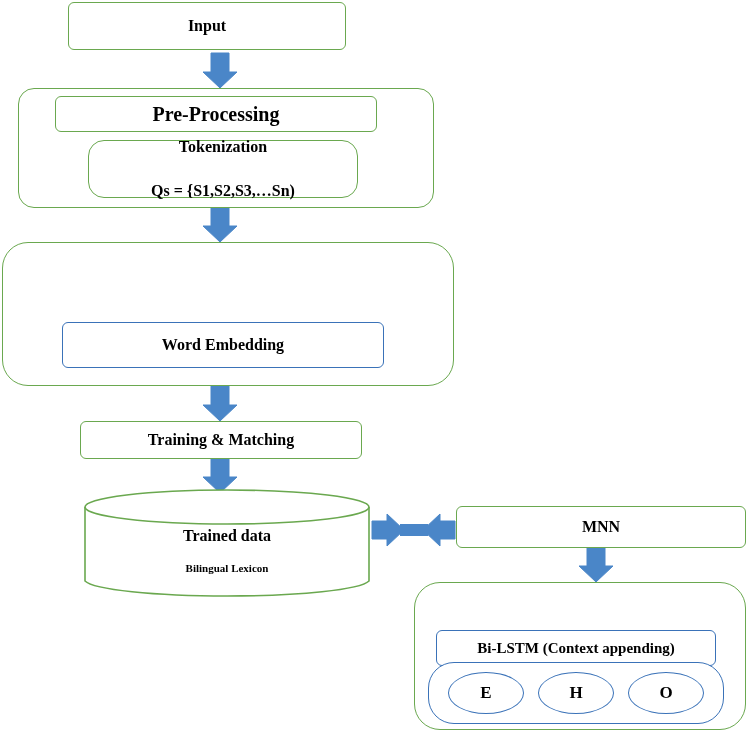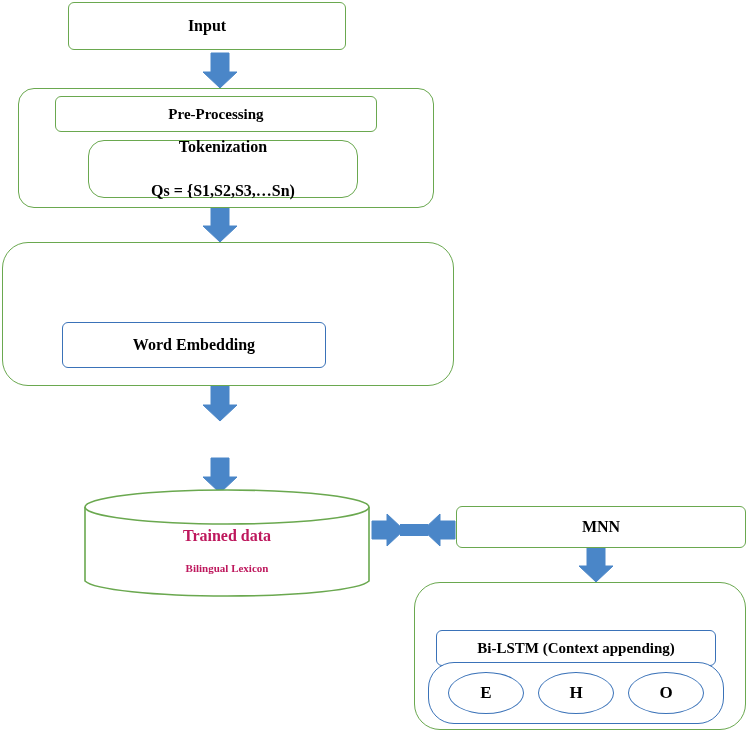--- a/index.html
+++ b/index.html
@@ -27,21 +27,21 @@
   .blue{border:1.6px solid #3a72b8;}
   .r6{border-radius:6px;}
   .r14{border-radius:16px;gap:24px;}
   .r22{border-radius:26px;}
   .line{line-height:1.25;}
   .cyl-label{
     position:absolute;
     width:100%;
     text-align:center;
     font-weight:bold;
-    color:#be185d;
+    color:#000000;
   }
   .ellipse{
     position:absolute;
     box-sizing:border-box;
     border:1.6px solid #3a72b8;
     border-radius:50%;
     background:#fff;
     display:flex;
     align-items:center;
     justify-content:center;
@@ -87,36 +87,39 @@
       <polygon points="587,630 605,630 605,648 613,648 596,664 579,648 587,648" fill="#4a86c8" stroke="#4a86c8" stroke-width="1"></polygon>
     </g>
   </svg>
 
   <div class="box green r6" style="left:60px;top:2px;width:278px;height:48px;font-size:16px;margin-left:8px;">
     <div class="line">Input</div>
   </div>
 
   <div class="box green r14" style="left:18px;top:88px;width:416px;height:120px;justify-content:flex-start;"></div>
 
-  <div class="box green r6" style="left:55px;top:96px;width:322px;height:36px;font-size:15px;">
+  <div class="box green r6" style="left:55px;top:96px;width:322px;height:36px;font-size:20px;">
     <div class="line">Pre-Processing</div>
   </div>
 
   <div class="box green r14" style="left:88px;top:140px;width:270px;height:58px;font-size:16px;">
     <div class="line">Tokenization</div>
     <div class="line">Qs = {S1,S2,S3,…Sn)</div>
   </div>
 
   <div class="box green r22" style="left:2px;top:242px;width:452px;height:144px;"></div>
 
 
-  <div class="box blue r6" style="left:62px;top:322px;width:264px;height:46px;font-size:16px;">
+  <div class="box blue r6" style="left:62px;top:322px;width:322px;height:46px;font-size:16px;">
     <div class="line">Word Embedding</div>
   </div>
 
+  <div class="box green r6" style="left:80px;top:421px;width:282px;height:38px;font-size:16px;">
+    <div class="line">Training &amp; Matching</div>
+  </div>
 
   <div style="position:absolute;left:84px;top:489px;width:286px;height:110px;">
     <svg viewBox="0 0 286 110" width="286" height="110">
       <path d="M1,18 L1,92 A143,17 0 0 0 285,92 L285,18" fill="#ffffff" stroke="#6aa84f" stroke-width="1.6"></path>
       <ellipse cx="143" cy="18" rx="142" ry="17" fill="#ffffff" stroke="#6aa84f" stroke-width="1.6"></ellipse>
     </svg>
     <div class="cyl-label" style="top:38px;font-size:16px;">Trained data</div>
     <div class="cyl-label" style="top:73px;font-size:11px;">Bilingual Lexicon</div>
   </div>
 

